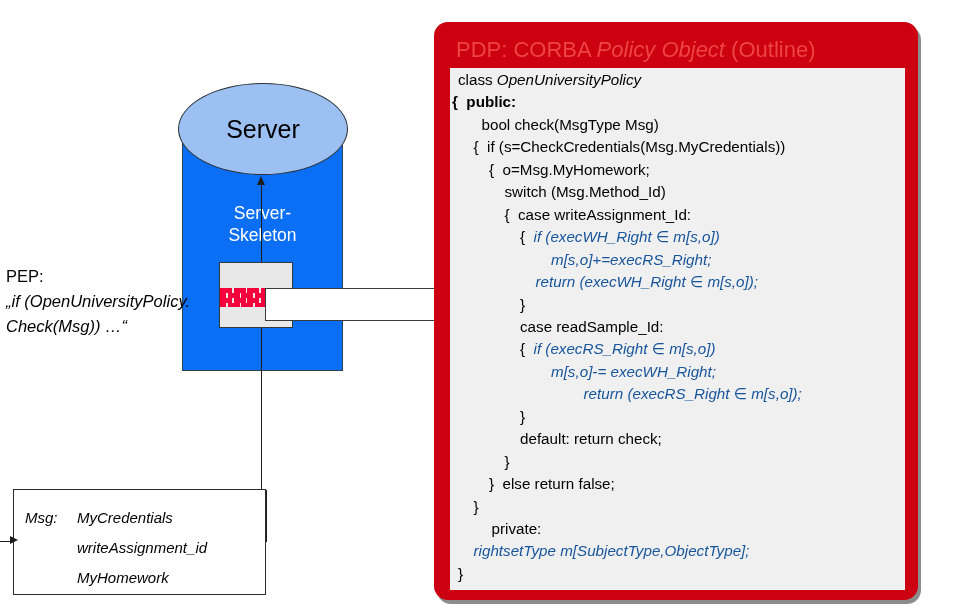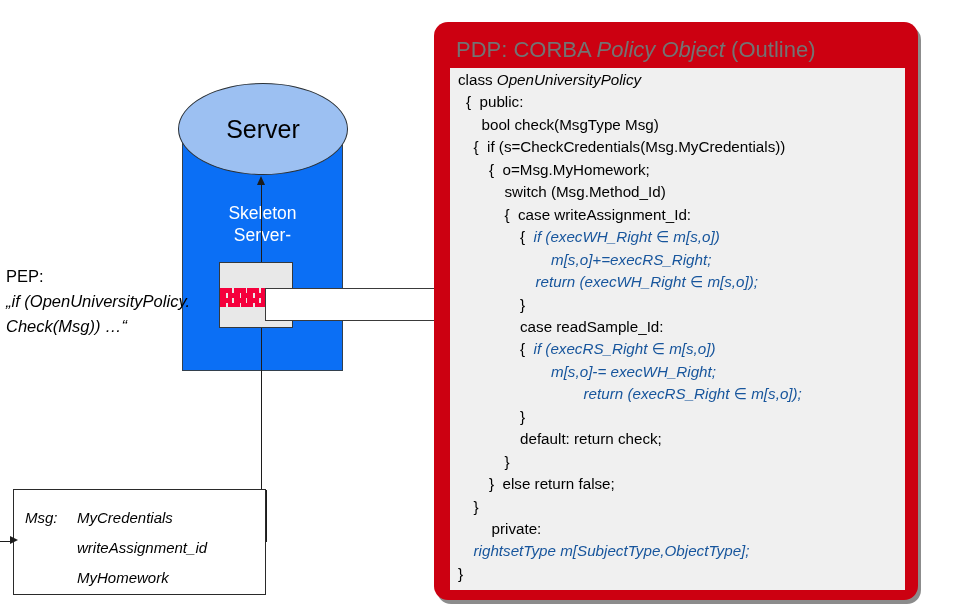--- a/index.html
+++ b/index.html
@@ -9,21 +9,21 @@
     color:#000;
   }
   
   #pdp-panel{
     position:absolute;left:434px;top:22px;width:484px;height:578px;
     background:#CC0011;border-radius:14px;
     box-shadow:3px 4px 0 rgba(0,0,0,.45);
   }
   #pdp-title{
     position:absolute;left:456px;top:33px;width:450px;height:34px;
-    color:#737373;font-size:22px;line-height:34px;white-space:nowrap;
+    color:#ef4444;font-size:22px;line-height:34px;white-space:nowrap;
   }
   #pdp-title .it{font-style:italic;}
   #pdp-code{
     position:absolute;left:450px;top:68px;width:455px;height:522px;
     background:#F0F0F0;overflow:hidden;
   }
   .code-line{
     position:absolute;left:8px;white-space:pre;font-size:15.2px;
     line-height:15px;height:19px;letter-spacing:0px;
   }
@@ -119,22 +119,22 @@
   .hline{position:absolute;height:0;border-top:1.4px solid #1c1c1c;}
 </style>
 </head>
 <body>
 
 <div id="server-body"></div>
 <div id="server-ellipse"></div>
 <div id="server-label">Server</div>
 
 <div id="skeleton-label">
+  <div>Server-</div>
   <div>Skeleton</div>
-  <div>Server-</div>
 </div>
 
 <div class="vline" style="left:261px;top:184px;height:79px;"></div>
 <div class="vline" style="left:261px;top:288px;height:19px;"></div>
 <div class="vline" style="left:261px;top:328px;height:214px;"></div>
 <div id="arrowhead"></div>
 
 <div id="fw-box"></div>
 <div id="fw-bricks">
     <div class="brick-row" style="top: 0px;">
@@ -190,21 +190,21 @@
 <div id="msg-arrow-line"></div>
 <div id="msg-arrowhead"></div>
 <div class="hline" style="left:266px;top:541px;width:0px;"></div>
 
 <div id="pdp-panel"></div>
 <div id="pdp-title">
   <span>PDP: CORBA </span><span class="it">Policy Object</span><span> (Outline)</span>
 </div>
 <div id="pdp-code">
     <div class="code-line" style="top: 4px; left: 8px;"><span class="cb">class </span><span class="cb kit">OpenUniversityPolicy</span></div>
-    <div class="code-line" style="top: 26.45px; left: 16px;"><span class="cb">{  public:</span></div>
+    <div class="code-line" style="top: 26.45px; left: 2px; font-weight: bold;"><span class="cb">{  public:</span></div>
     <div class="code-line" style="top: 48.9px; left: 23.5px; padding-left: 8px;"><span class="cb">bool check(MsgType Msg)</span></div>
     <div class="code-line" style="top: 71.35px; left: 23.5px;"><span class="cb">{  if (s=CheckCredentials(Msg.MyCredentials))</span></div>
     <div class="code-line" style="top: 93.8px; left: 39px;"><span class="cb">{  o=Msg.MyHomework;</span></div>
     <div class="code-line" style="top: 116.25px; left: 54.5px;"><span class="cb">switch (Msg.Method_Id)</span></div>
     <div class="code-line" style="top: 138.7px; left: 54.5px;"><span class="cb">{  case writeAssignment_Id:</span></div>
     <div class="code-line" style="top: 161.15px; left: 70px;"><span class="cb">{  </span><span class="ci">if (execWH_Right ∈ m[s,o])</span></div>
     <div class="code-line" style="top: 183.6px; left: 101px;"><span class="ci">m[s,o]+=execRS_Right;</span></div>
     <div class="code-line" style="top: 206.05px; left: 85.5px;"><span class="ci">return (execWH_Right ∈ m[s,o]);</span></div>
     <div class="code-line" style="top: 228.5px; left: 70px;"><span class="cb">}</span></div>
     <div class="code-line" style="top: 250.95px; left: 70px;"><span class="cb">case readSample_Id:</span></div>

